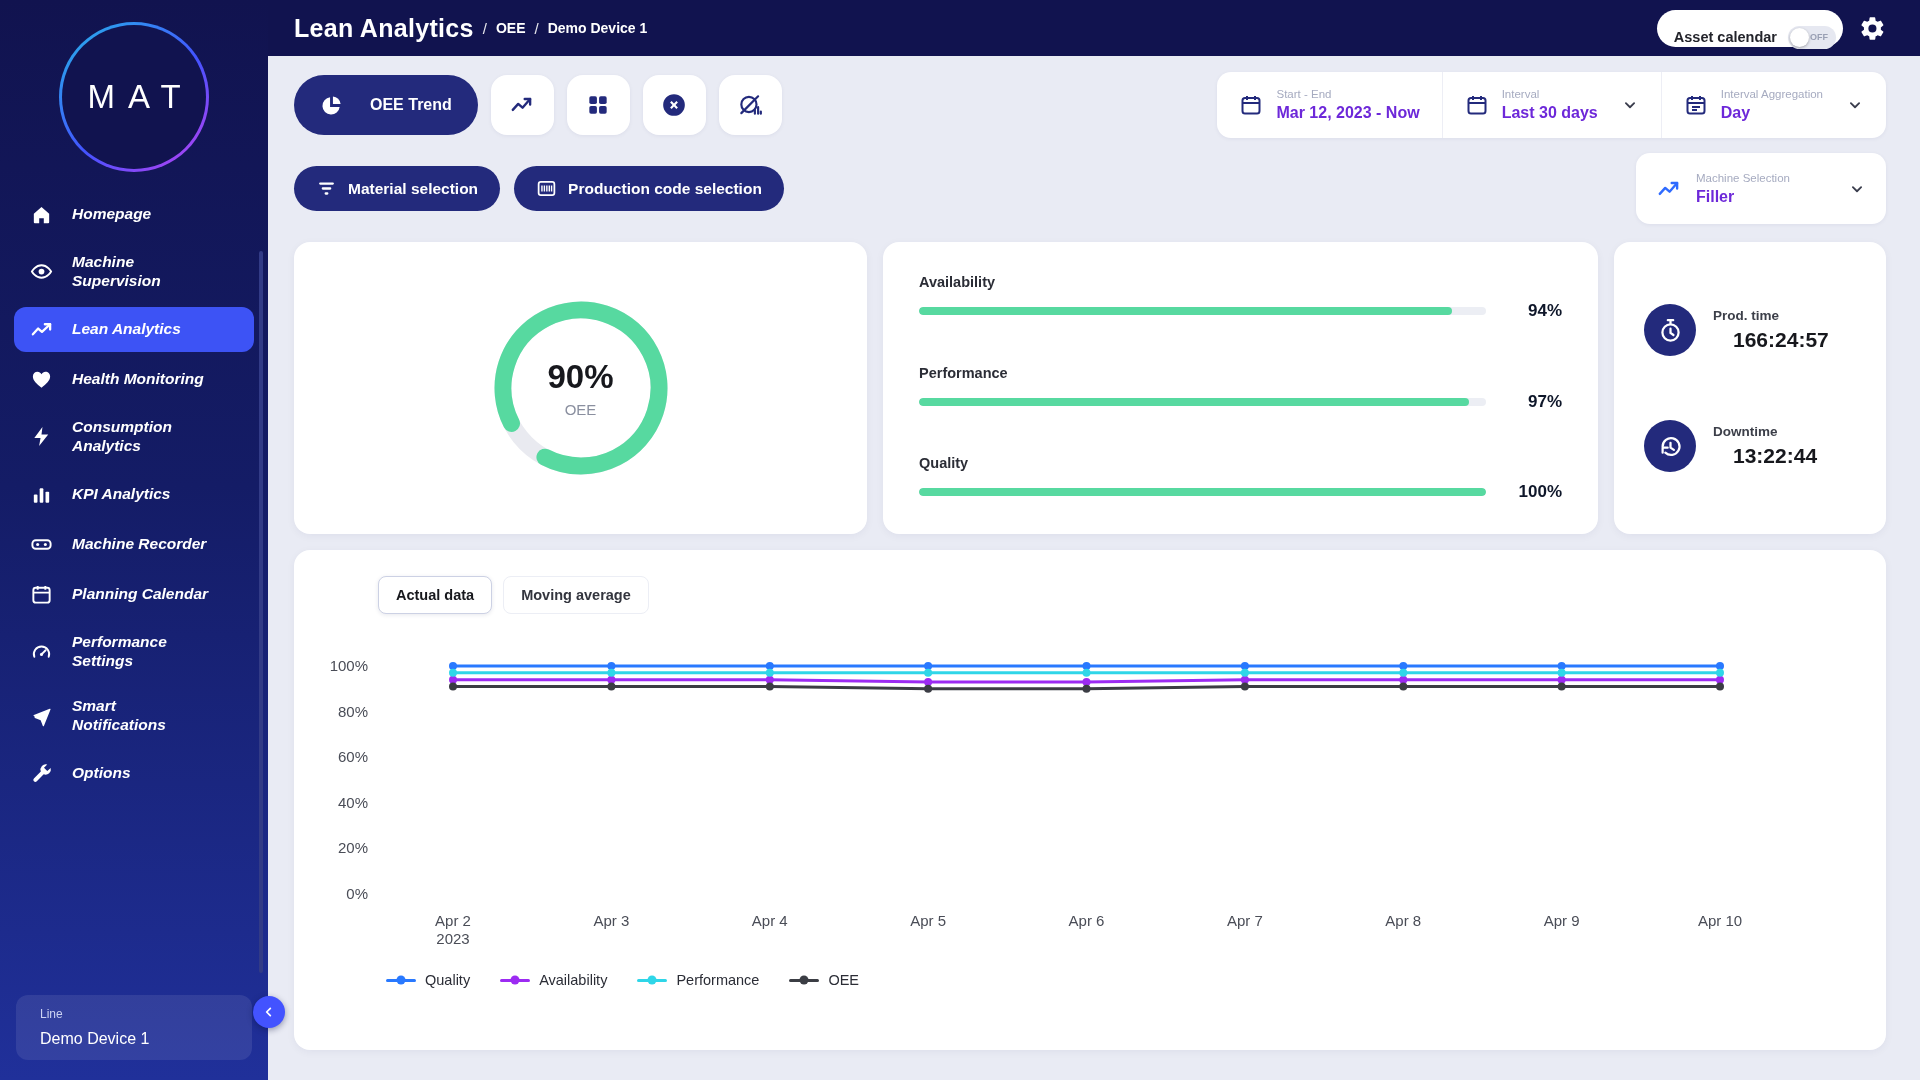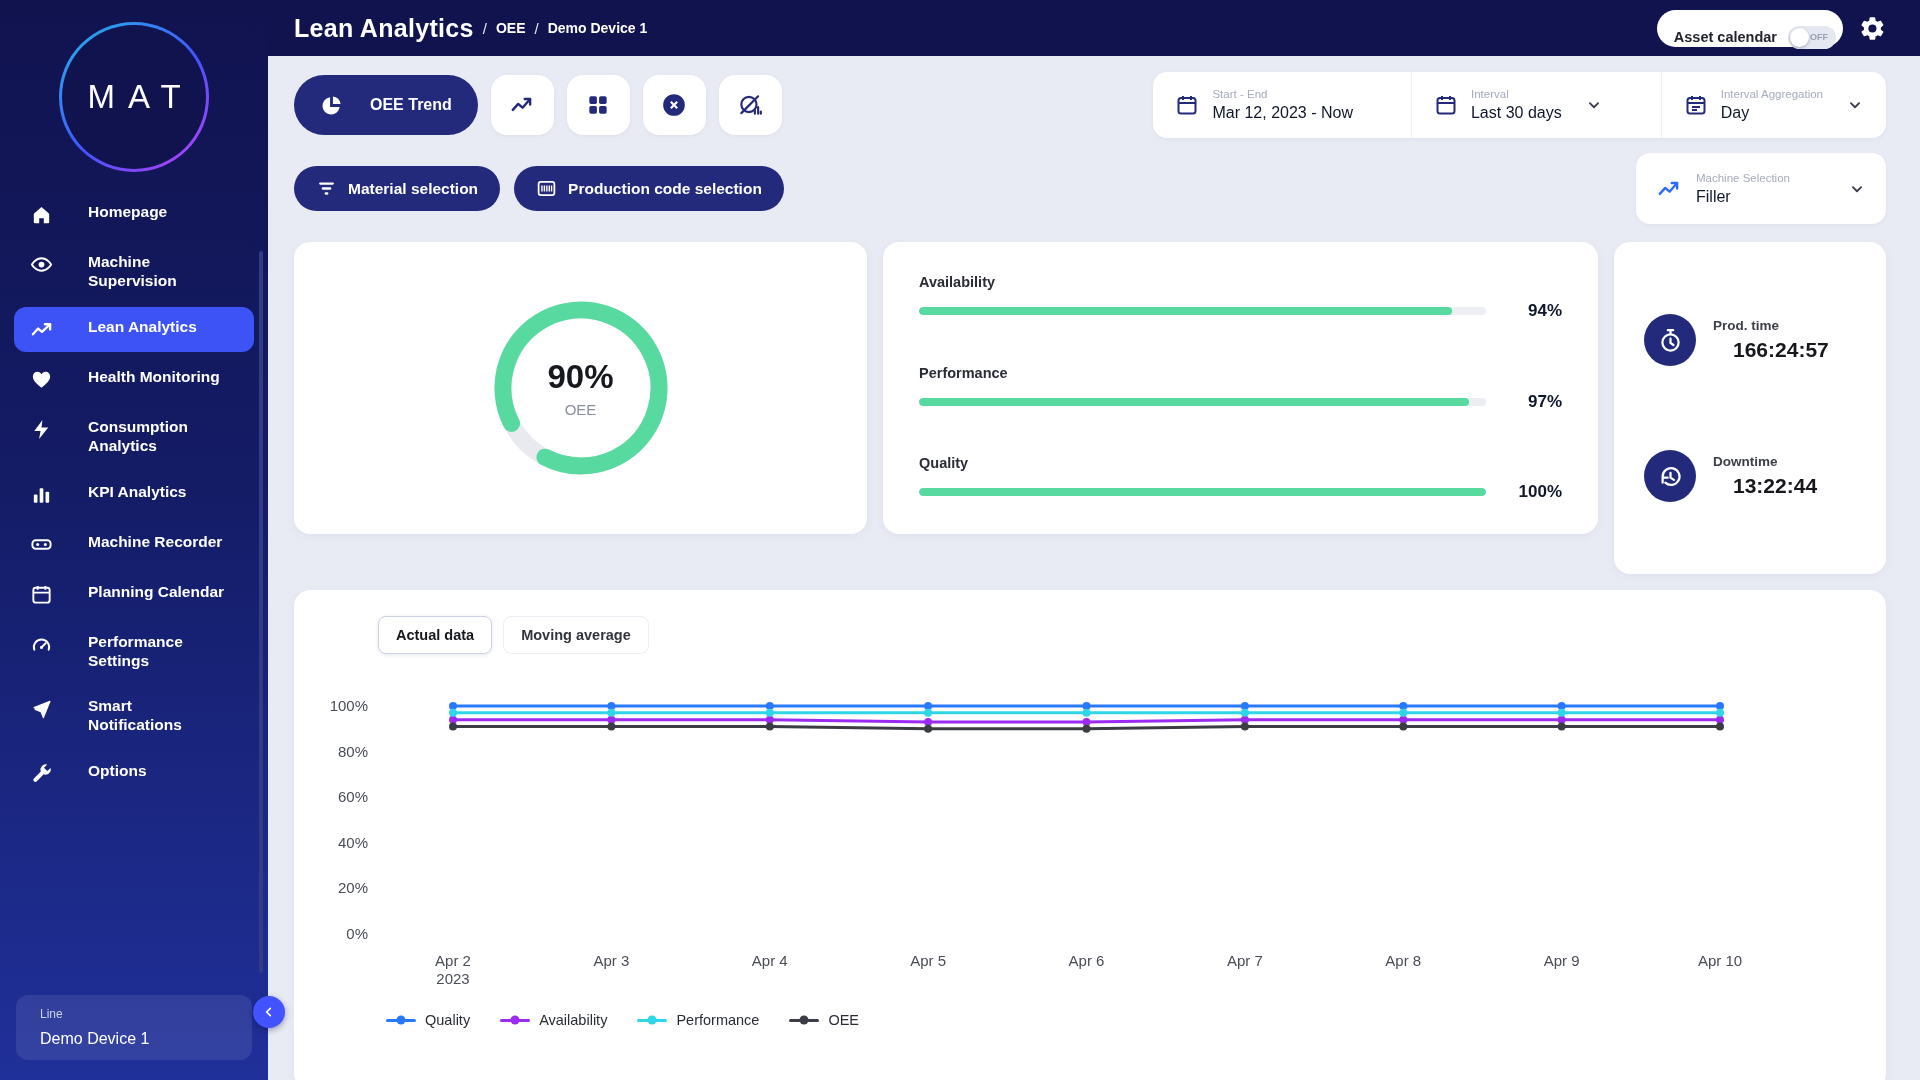--- a/index.html
+++ b/index.html
@@ -9,22 +9,22 @@
 
   
   .sidebar { position:relative; flex:0 0 268px; width:268px;
     background:linear-gradient(180deg,#11134f 0%, #141c66 45%, #20309a 100%); color:#fff; }
   .logo-wrap { width:150px; height:150px; margin:22px auto 6px; border-radius:50%; padding:3px;
     background:linear-gradient(140deg,#25b6e8 0%,#4353ff 55%,#c43ff0 100%); }
   .logo-inner { width:100%; height:100%; border-radius:50%; background:#11134f;
     display:flex; align-items:center; justify-content:center; }
   .logo-text { font-size:33px; letter-spacing:13px; padding-left:13px; color:#fff; font-weight:400; }
   .side-nav { margin-top:20px; }
-  .side-item { display:flex; align-items:flex-start; gap:32px; margin:5px 14px; padding:11px 16px;
-    border-radius:12px; font-weight:700; font-size:15.5px; line-height:1.22; cursor:pointer; }
+  .side-item { display:flex; align-items:center; gap:16px; margin:5px 14px; padding:11px 16px;
+    border-radius:12px; font-weight:700; font-size:15.5px; line-height:1.22; cursor:pointer;font-style:italic; }
   .side-item.active { background:#3d53f5; }
   .side-item .icon { width:26px; flex:0 0 26px; display:flex; align-items:center; }
   .side-item .icon svg { width:23px; height:23px; }
   .side-label { max-width:140px; }
   .side-footer { position:absolute; left:16px; width:236px; bottom:20px;
     background:rgba(255,255,255,0.09); border-radius:12px; padding:12px 24px; }
   .line-label { font-size:12px; color:#ccd2f2; margin-bottom:9px; }
   .line-value { font-size:16px; color:#fff; }
   .collapse-btn { position:absolute; right:-17px; bottom:52px; width:32px; height:32px; border:none;
     border-radius:50%; background:#4353ff; color:#fff; display:flex; align-items:center; justify-content:center;
@@ -57,26 +57,26 @@
   .btn-primary { background:#232a7c; color:#fff; height:60px; border-radius:30px; border:none;
     display:flex; align-items:center; gap:27px; padding:0 26px; font-size:16px; font-weight:700; cursor:pointer; }
   .btn-primary svg { width:23px; height:23px; }
   .icon-btn { width:63px; height:60px; background:#fff; border:none; border-radius:16px; margin-left:13px;
     display:flex; align-items:center; justify-content:center; color:#232a7c; cursor:pointer;
     box-shadow:0 1px 4px rgba(20,25,80,.06); }
   .icon-btn svg { width:26px; height:26px; }
   .picker-card { margin-left:auto; background:#fff; height:66px; border-radius:14px;
     display:flex; align-items:stretch; box-shadow:0 1px 4px rgba(20,25,80,.06); }
   .picker-sec { display:flex; align-items:center; gap:13px; padding:0 22px; cursor:pointer; }
-  .picker-sec + .picker-sec { border-left:1px solid #edeef5;margin-left:36px; }
+  .picker-sec + .picker-sec { border-left:1px solid #edeef5; }
   .p-icon { display:flex; color:#232a7c; }
   .p-icon svg { width:24px; height:24px; }
   .p-col { display:flex; flex-direction:column; gap:4px; }
   .p-label { font-size:11.5px; color:#a6abc0; }
-  .p-value { font-size:16px; color:#0f172a; font-weight:400; white-space:nowrap; }
+  .p-value { font-size:16px; color:#6d28d9; font-weight:700; white-space:nowrap; }
   .chev { display:flex; color:#3a3d4d; margin-left:10px; }
   .chev svg { width:18px; height:18px; }
 
   .filter-row { display:flex; align-items:center; margin-top:15px; }
   .btn-dark { background:#232a7c; color:#fff; height:45px; border-radius:23px; border:none;
     display:flex; align-items:center; gap:11px; padding:0 22px; font-size:15.5px; font-weight:700;
     margin-right:14px; cursor:pointer; }
   .btn-dark svg { width:21px; height:21px; }
   .machine-card { margin-left:auto; background:#fff; height:71px; min-width:250px; border-radius:14px;
     display:flex; align-items:center; gap:14px; padding:0 20px; cursor:pointer;
@@ -91,21 +91,21 @@
   .gauge-card { width:573px; height:292px; display:flex; align-items:center; justify-content:center; position:relative; }
   .gauge-text { position:absolute; text-align:center; }
   .gauge-val { font-size:33px; font-weight:700; color:#17181d; }
   .gauge-sub { font-size:15px; color:#8a8f9f; margin-top:5px; }
   .metrics-card { width:715px; height:292px; padding:32px 36px; display:flex; flex-direction:column; justify-content:space-between; }
   .m-label { font-size:14.5px; font-weight:700; color:#2b2d36; margin-bottom:11px; }
   .m-row { display:flex; align-items:center; gap:18px; }
   .m-track { flex:1; height:8px; background:#eceef4; border-radius:4px; overflow:hidden; }
   .m-fill { height:100%; border-radius:4px; background:#57d9a0; }
   .m-val { width:58px; text-align:right; font-size:17px; font-weight:700; color:#0f172a; }
-  .times-card { flex:1; height:332px; padding:30px 30px; display:flex; flex-direction:column; justify-content:space-around; }
+  .times-card { flex:1; height:292px; padding:30px 30px; display:flex; flex-direction:column; justify-content:space-around; }
   .time-item { display:flex; align-items:center; gap:17px; }
   .t-icon { width:52px; height:52px; border-radius:50%; background:#232a7c; color:#fff;
     display:flex; align-items:center; justify-content:center; flex:0 0 52px; }
   .t-icon svg { width:27px; height:27px; }
   .t-col { display:flex; flex-direction:column; gap:5px; }
   .t-label { font-size:13.5px; font-weight:700; color:#3c3f49; }
   .t-value { font-size:21px; font-weight:700; color:#17181d;margin-left:20px; }
 
   
   .chart-card { margin-top:16px; background:#fff; border-radius:16px; padding:26px; height:500px;

